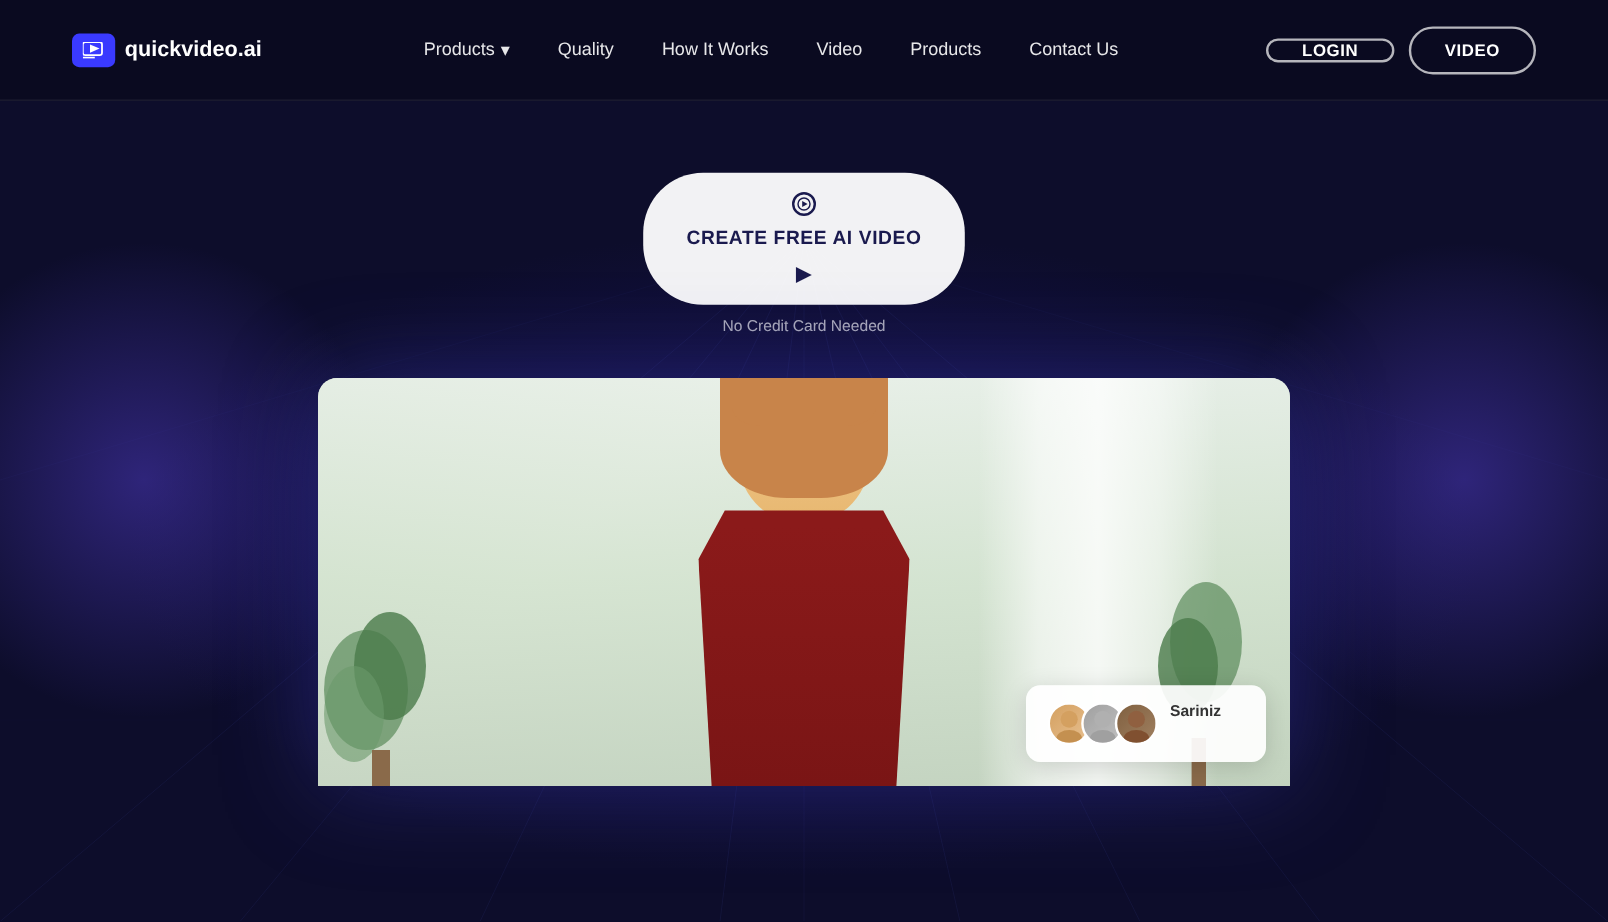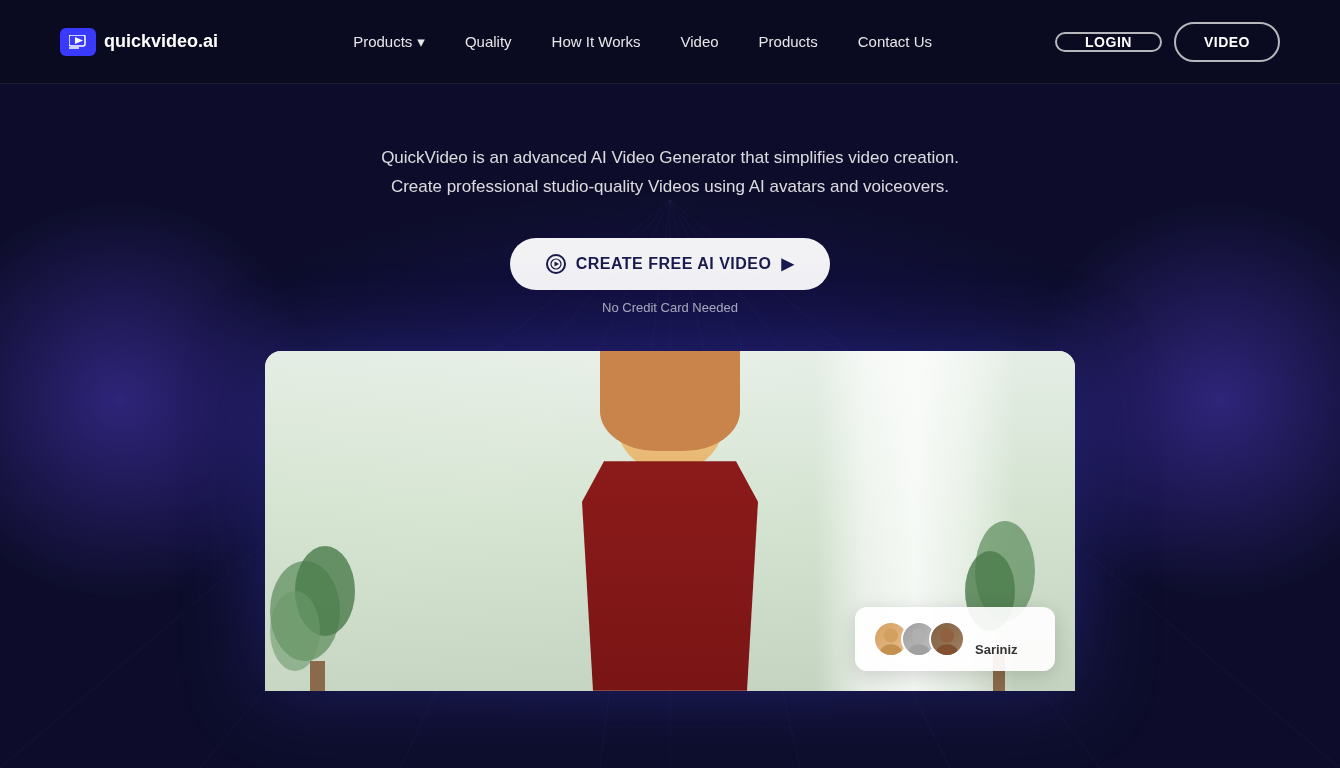--- a/index.html
+++ b/index.html
@@ -182,20 +182,21 @@
       gap: 10px;
       padding: 16px 36px;
       background: rgba(255,255,255,0.95);
       border: none;
       border-radius: 50px;
       color: #1a1a4e;
       font-size: 16px;
       font-weight: 700;
       cursor: pointer;
       letter-spacing: 0.5px;
+      flex-direction: column;
     }
 
     .cta-icon {
       width: 20px;
       height: 20px;
       border: 2px solid #1a1a4e;
       border-radius: 50%;
       display: flex;
       align-items: center;
       justify-content: center;
@@ -295,21 +296,21 @@
 
     
     .avatar-panel {
       position: absolute;
       bottom: 20px;
       right: 20px;
       background: rgba(255,255,255,0.92);
       border-radius: 12px;
       padding: 14px 18px;
       display: flex;
-      align-items: flex-end;
+      align-items: flex-start;
       gap: 10px;
       box-shadow: 0 4px 20px rgba(0,0,0,0.15);
       min-width: 200px;
     }
 
     .avatar-bubbles {
       display: flex;
     }
 
     .avatar-bubble {
@@ -437,24 +438,20 @@
     <button class="btn-login">
       <span>LOGIN</span>
     </button>
     <button class="btn-trial">
       <span>VIDEO</span>
     </button>
   </div>
 </nav>
 
 <section class="hero">
-  <p class="hero-subtitle">
-    <span>QuickVideo is an advanced AI Video Generator that simplifies video creation.</span><br>
-    <span>Create professional studio-quality Videos using AI avatars and voiceovers.</span>
-  </p>
 
   <div class="cta-wrapper">
     <button class="btn-cta">
       <div class="cta-icon">
         <svg width="12" height="12" viewBox="0 0 12 12" fill="none" xmlns="http://www.w3.org/2000/svg">
           <circle cx="6" cy="6" r="5" stroke="#1a1a4e" stroke-width="1.2" fill="none"></circle>
           <polygon points="4.5,3.5 9,6 4.5,8.5" fill="#1a1a4e"></polygon>
         </svg>
       </div>
       <span>CREATE FREE AI VIDEO</span>

